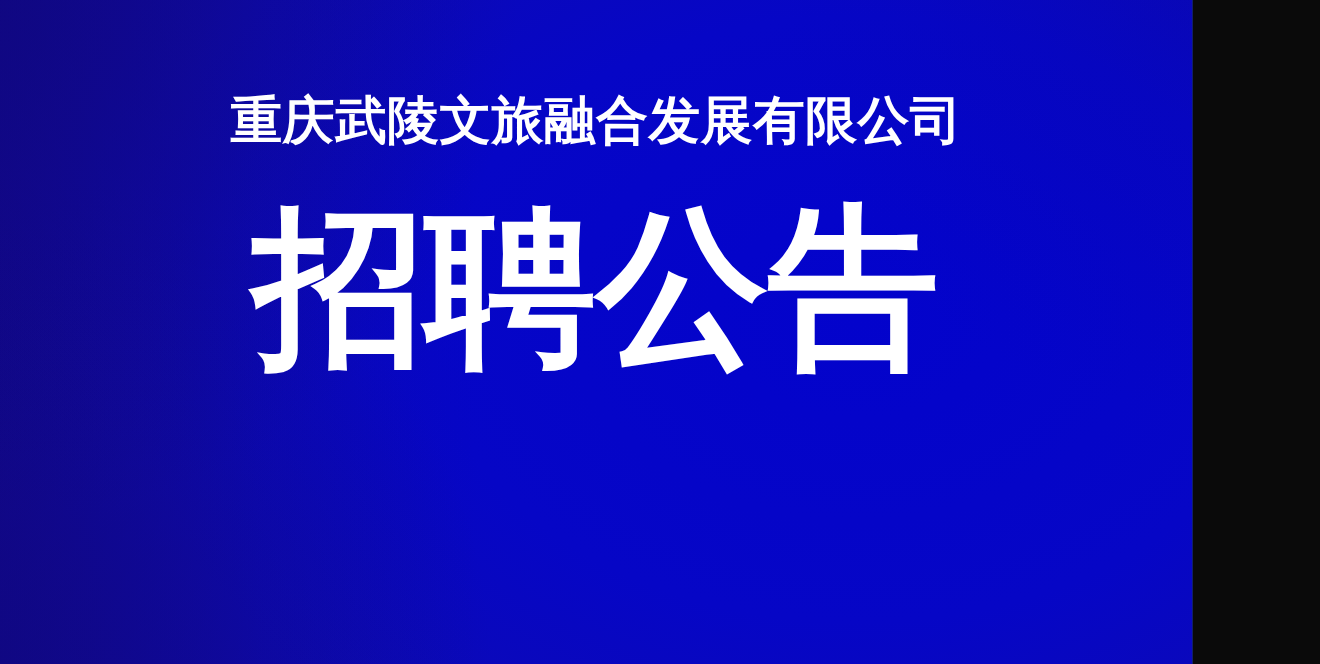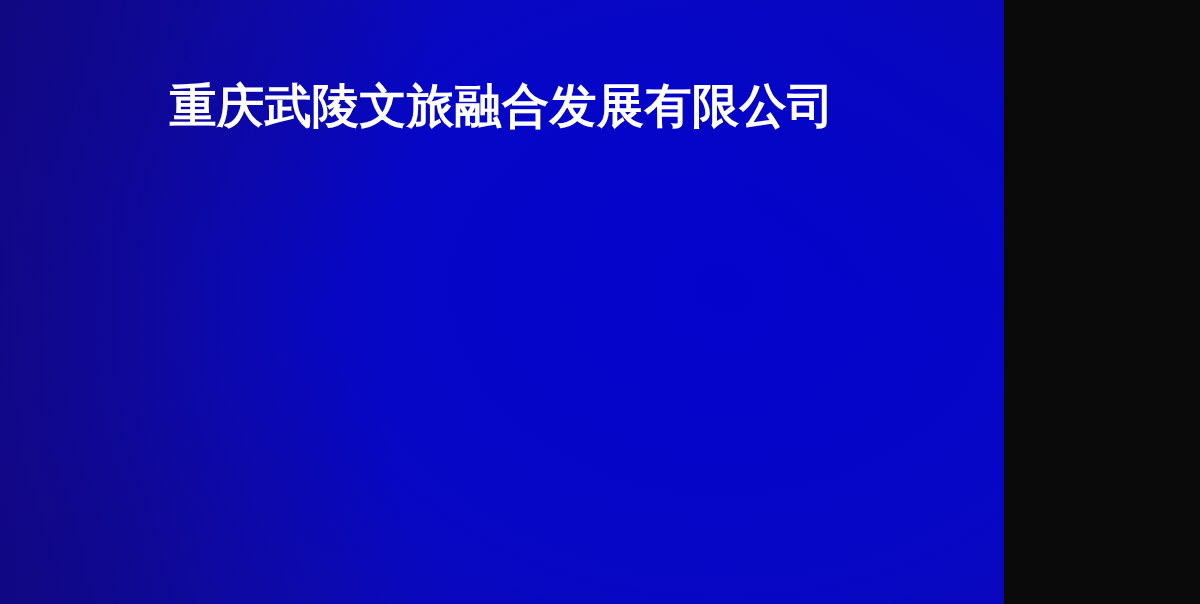--- a/index.html
+++ b/index.html
@@ -2,24 +2,24 @@
 <html><head>
 <meta charset="utf-8">
 <style>
   html, body {
     margin: 0;
     padding: 0;
     background: #0a0a0a;
   }
   #poster {
     position: relative;
-    width: 1004px;
+    width: 1084px;
     height: 604px;
     overflow: hidden;
-    font-family: Liberation Mono, monospace;
+    font-family: Liberation Serif, serif;
     
     background-color: #1d4ed8;
   }
   
   #poster .bg-radial {
     position: absolute;
     inset: 0;
     background: radial-gradient(ellipse 95% 120% at 72% 48%,
                 #0303cc 0%,
                 #0606c6 38%,
@@ -107,16 +107,17 @@
 <div id="poster">
 
   <div class="bg-radial"></div>
   <div class="bg-left"></div>
   <div class="bg-corners"></div>
 
   <div class="content">
 
     <div class="company-name">重庆武陵文旅融合发展有限公司</div>
 
+    <div class="headline">招聘公告</div>
 
 
   </div>
 </div>
 
 </body></html>

